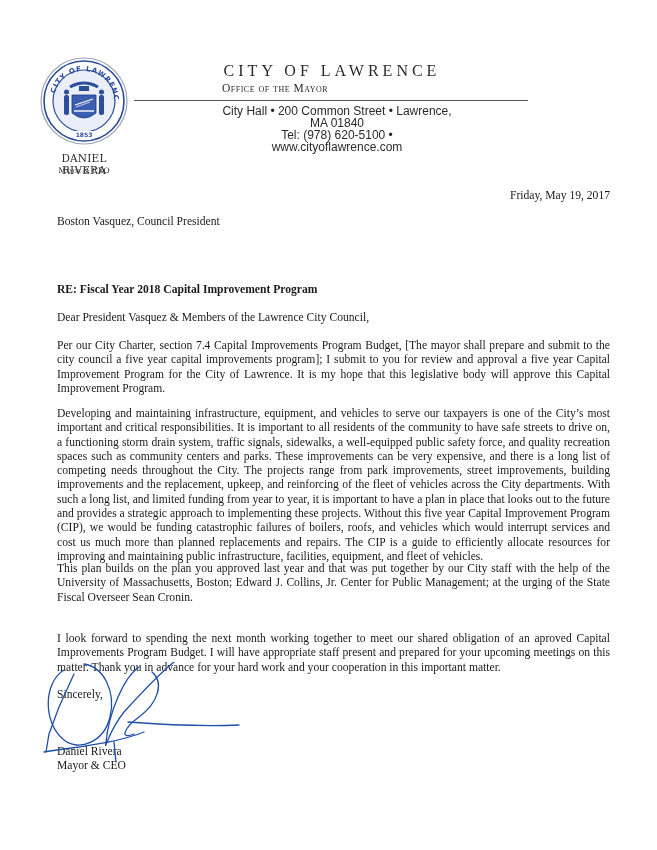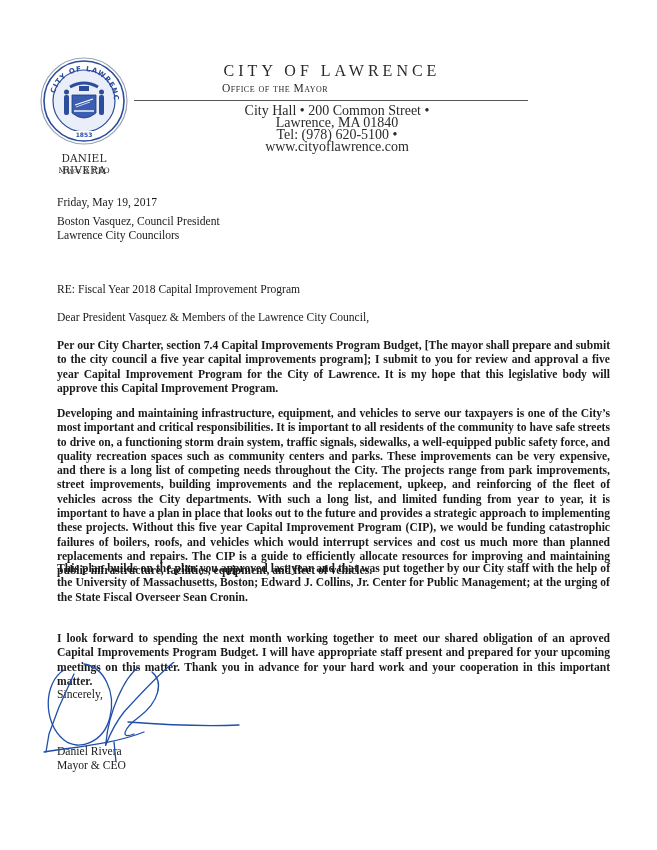--- a/index.html
+++ b/index.html
@@ -14,27 +14,27 @@
   .mayor-title { position: absolute; left: 44px; top: 166px; width: 80px; text-align: center;
     font-family: "DejaVu Serif", serif; font-size: 7.5px; font-variant: small-caps; color: #2a2a2a; }
 
   
   .lh-title { position: absolute; left: 222px; top: 62px; width: 220px; text-align: center;
     font-family: "Liberation Serif", serif; font-size: 16px; letter-spacing: 4px; color: #2a2a2a; }
   .lh-sub { position: absolute; left: 222px; top: 82px; width: 220px; text-align: left;
     font-family: "Liberation Serif", serif; font-size: 11.5px; font-variant: small-caps; letter-spacing: 0.5px; color: #2a2a2a; }
   .lh-rule { position: absolute; left: 134px; top: 100px; width: 394px; height: 1px; background: #555; }
   .lh-addr { position: absolute; left: 222px; top: 105px; width: 230px; text-align: center;
-    font-family: Liberation Serif, serif; font-size: 14px; color: #2a2a2a; line-height: 12px; }
+    font-family: Liberation Sans, sans-serif; font-size: 12px; color: #2a2a2a; line-height: 12px; }
 
   
   .txt { position: absolute; left: 57px; width: 553px;
     font-family: "Liberation Serif", serif; font-size: 11.6px; line-height: 14.3px; color: #1a1a1a; }
-  .just { text-align: justify; font-weight: bold; }
-  .bold { font-weight: normal; }
+  .just { text-align: justify; }
+  .bold { font-weight: bold; }
 
   .signature { position: absolute; left: 24px; top: 662px; width: 230px; height: 100px; pointer-events: none; }
   .signature svg { width: 230px; height: 100px; display: block; }
 </style>
 </head>
 <body>
 
 <div class="page">
 
   <div class="seal">
@@ -66,25 +66,24 @@
   <div class="mayor-title">Mayor &amp; CEO</div>
 
   <div class="lh-title">CITY OF LAWRENCE</div>
   <div class="lh-sub">Office of the Mayor</div>
   <div class="lh-rule"></div>
   <div class="lh-addr">
     <div>City Hall • 200 Common Street • Lawrence, MA 01840</div>
     <div>Tel: (978) 620-5100 • www.cityoflawrence.com</div>
   </div>
 
-  <div class="txt" style="top:196px;">Friday, May 19, 2017</div>
+  <div class="txt" style="top:189px;text-align:right;">Friday, May 19, 2017</div>
 
   <div class="txt" style="top:215px;">
     <div>Boston Vasquez, Council President</div>
-    <div>Lawrence City Councilors</div>
   </div>
 
   <div class="txt bold" style="top:283px;">RE: Fiscal Year 2018 Capital Improvement Program</div>
 
   <div class="txt" style="top:311px;">Dear President Vasquez &amp; Members of the Lawrence City Council,</div>
 
   <div class="txt just" style="top:339px;">Per our City Charter, section 7.4 Capital Improvements Program Budget, [The mayor shall prepare and submit to the city council a five year capital improvements program]; I submit to you for review and approval a five year Capital Improvement Program for the City of Lawrence. It is my hope that this legislative body will approve this Capital Improvement Program.</div>
   <div class="txt just" style="top:407px;">Developing and maintaining infrastructure, equipment, and vehicles to serve our taxpayers is one of the City’s most important and critical responsibilities. It is important to all residents of the community to have safe streets to drive on, a functioning storm drain system, traffic signals, sidewalks, a well-equipped public safety force, and quality recreation spaces such as community centers and parks. These improvements can be very expensive, and there is a long list of competing needs throughout the City. The projects range from park improvements, street improvements, building improvements and the replacement, upkeep, and reinforcing of the fleet of vehicles across the City departments. With such a long list, and limited funding from year to year, it is important to have a plan in place that looks out to the future and provides a strategic approach to implementing these projects. Without this five year Capital Improvement Program (CIP), we would be funding catastrophic failures of boilers, roofs, and vehicles which would interrupt services and cost us much more than planned replacements and repairs. The CIP is a guide to efficiently allocate resources for improving and maintaining public infrastructure, facilities, equipment, and fleet of vehicles.</div>
   <div class="txt just" style="top:562px;">This plan builds on the plan you approved last year and that was put together by our City staff with the help of the University of Massachusetts, Boston; Edward J. Collins, Jr. Center for Public Management; at the urging of the State Fiscal Overseer Sean Cronin.</div>
   <div class="txt just" style="top:632px;">I look forward to spending the next month working together to meet our shared obligation of an aproved Capital Improvements Program Budget. I will have appropriate staff present and prepared for your upcoming meetings on this matter. Thank you in advance for your hard work and your cooperation in this important matter.</div>

